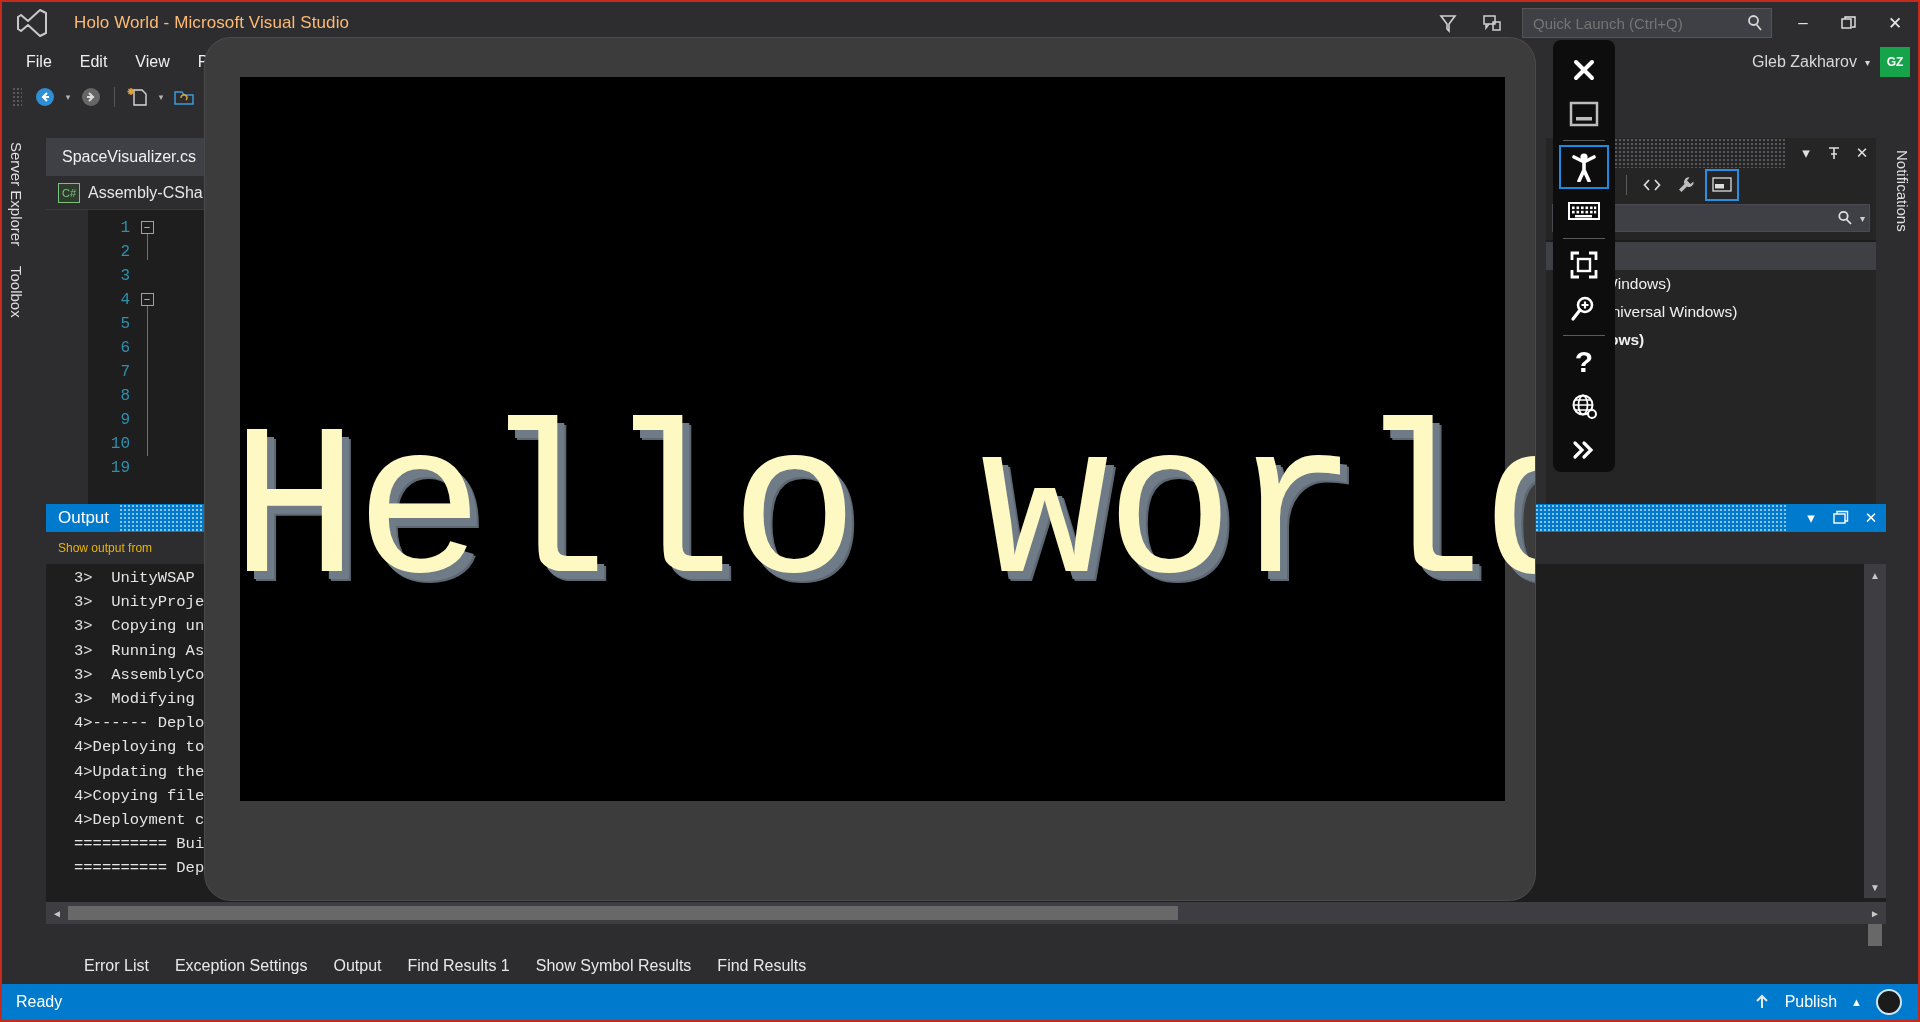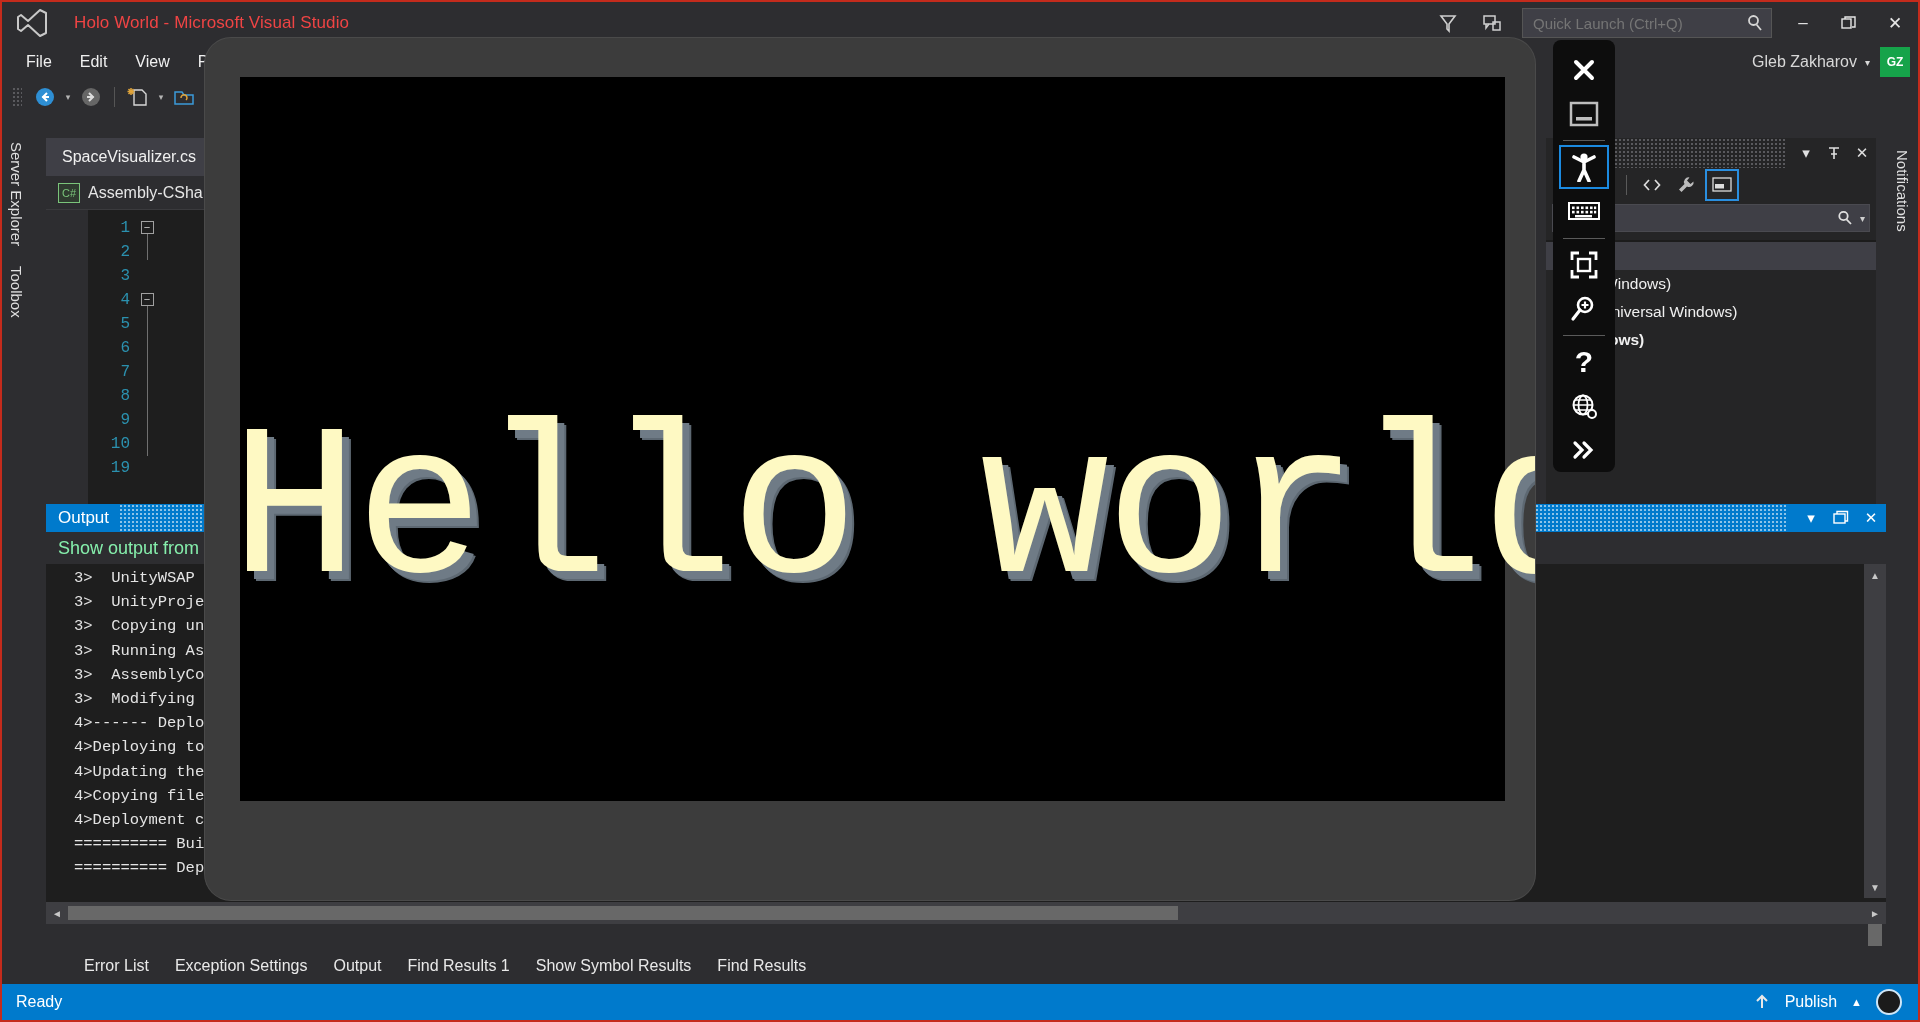--- a/index.html
+++ b/index.html
@@ -17,21 +17,21 @@
     overflow: hidden;
   }
 
   
   .titlebar {
     position: absolute; left: 0; top: 0; width: 100%; height: 42px;
     background: #2d2d30; display: flex; align-items: center;
   }
   .vs-logo { width: 40px; height: 40px; margin-left: 10px; display:flex; align-items:center; justify-content:center; }
   .title-text {
-    margin-left: 22px; color: #ef4444; font-size: 17px; letter-spacing: .1px;
+    margin-left: 22px; color: #fdba74; font-size: 17px; letter-spacing: .1px;
   }
   .title-right { margin-left: auto; display: flex; align-items: center; height: 42px; }
   .tb-icon { width: 44px; height: 42px; display:flex; align-items:center; justify-content:center; color:#d0d0d0; }
   .quicklaunch {
     width: 250px; height: 30px; background: #3f3f46; border: 1px solid #555;
     display: flex; align-items: center; padding: 0 6px 0 10px; margin: 0 8px;
   }
   .quicklaunch input {
     flex: 1; background: transparent; border: 0; outline: 0;
     color: #9a9a9a; font-size: 15px; font-family: "Liberation Sans", sans-serif;
@@ -102,21 +102,21 @@
   .outputpane { position: absolute; left: 44px; top: 502px; width: 1840px; height: 420px; background: #1e1e1e; }
   .output-header {
     height: 28px; background: #007acc; color:#fff; display:flex; align-items:center;
     padding-left: 12px; font-size: 17px;
   }
   .out-dots { flex:1; height: 100%;
     background-image: radial-gradient(rgba(255,255,255,.55) 1px, transparent 1px);
     background-size: 4px 4px; margin: 0 10px; }
   .out-hbtn { width: 30px; height: 28px; display:flex;align-items:center;justify-content:center;color:#fff;font-size:15px;}
   .output-toolbar { height: 32px; background: #2d2d30; display:flex; align-items:center; padding-left: 12px; gap:10px;}
-  .out-label { color: #86efac; font-size: 18px; }
+  .out-label { color: #eab308; font-size: 12px; }
   .output-body { position:absolute; left:0; top:60px; right:0; bottom:26px; background:#1e1e1e; overflow:hidden; padding-left: 28px; padding-top:2px;}
   .ol { font-family: "Liberation Mono", monospace; font-size: 15.5px; line-height: 24.2px; color: #e4e4e4; white-space: pre; }
   .out-leftbar { position:absolute; left: 18px; top: 60px; bottom: 26px; width:1px; background:#3a3a3a;}
   .hscroll { position:absolute; left:0; right:0; bottom:0; height: 22px; background:#3e3e42; display:flex; align-items:center;}
   .hs-arrow { width:22px;height:22px;display:flex;align-items:center;justify-content:center;color:#c8c8c8;font-size:10px;}
   .hs-track { flex:1; height:100%; position:relative;}
   .hs-thumb { position:absolute; left:0; top:4px; height:14px; width:1110px; background:#686868;}
   .vscroll { position:absolute; right:0; top:60px; bottom:26px; width:22px; background:#3e3e42;}
   .vs-arrow { width:22px;height:22px;display:flex;align-items:center;justify-content:center;color:#c8c8c8;font-size:10px;}
   .vs-thumb { position:absolute; left:4px; width:14px; height:44px; top:338px; background:#686868;}

